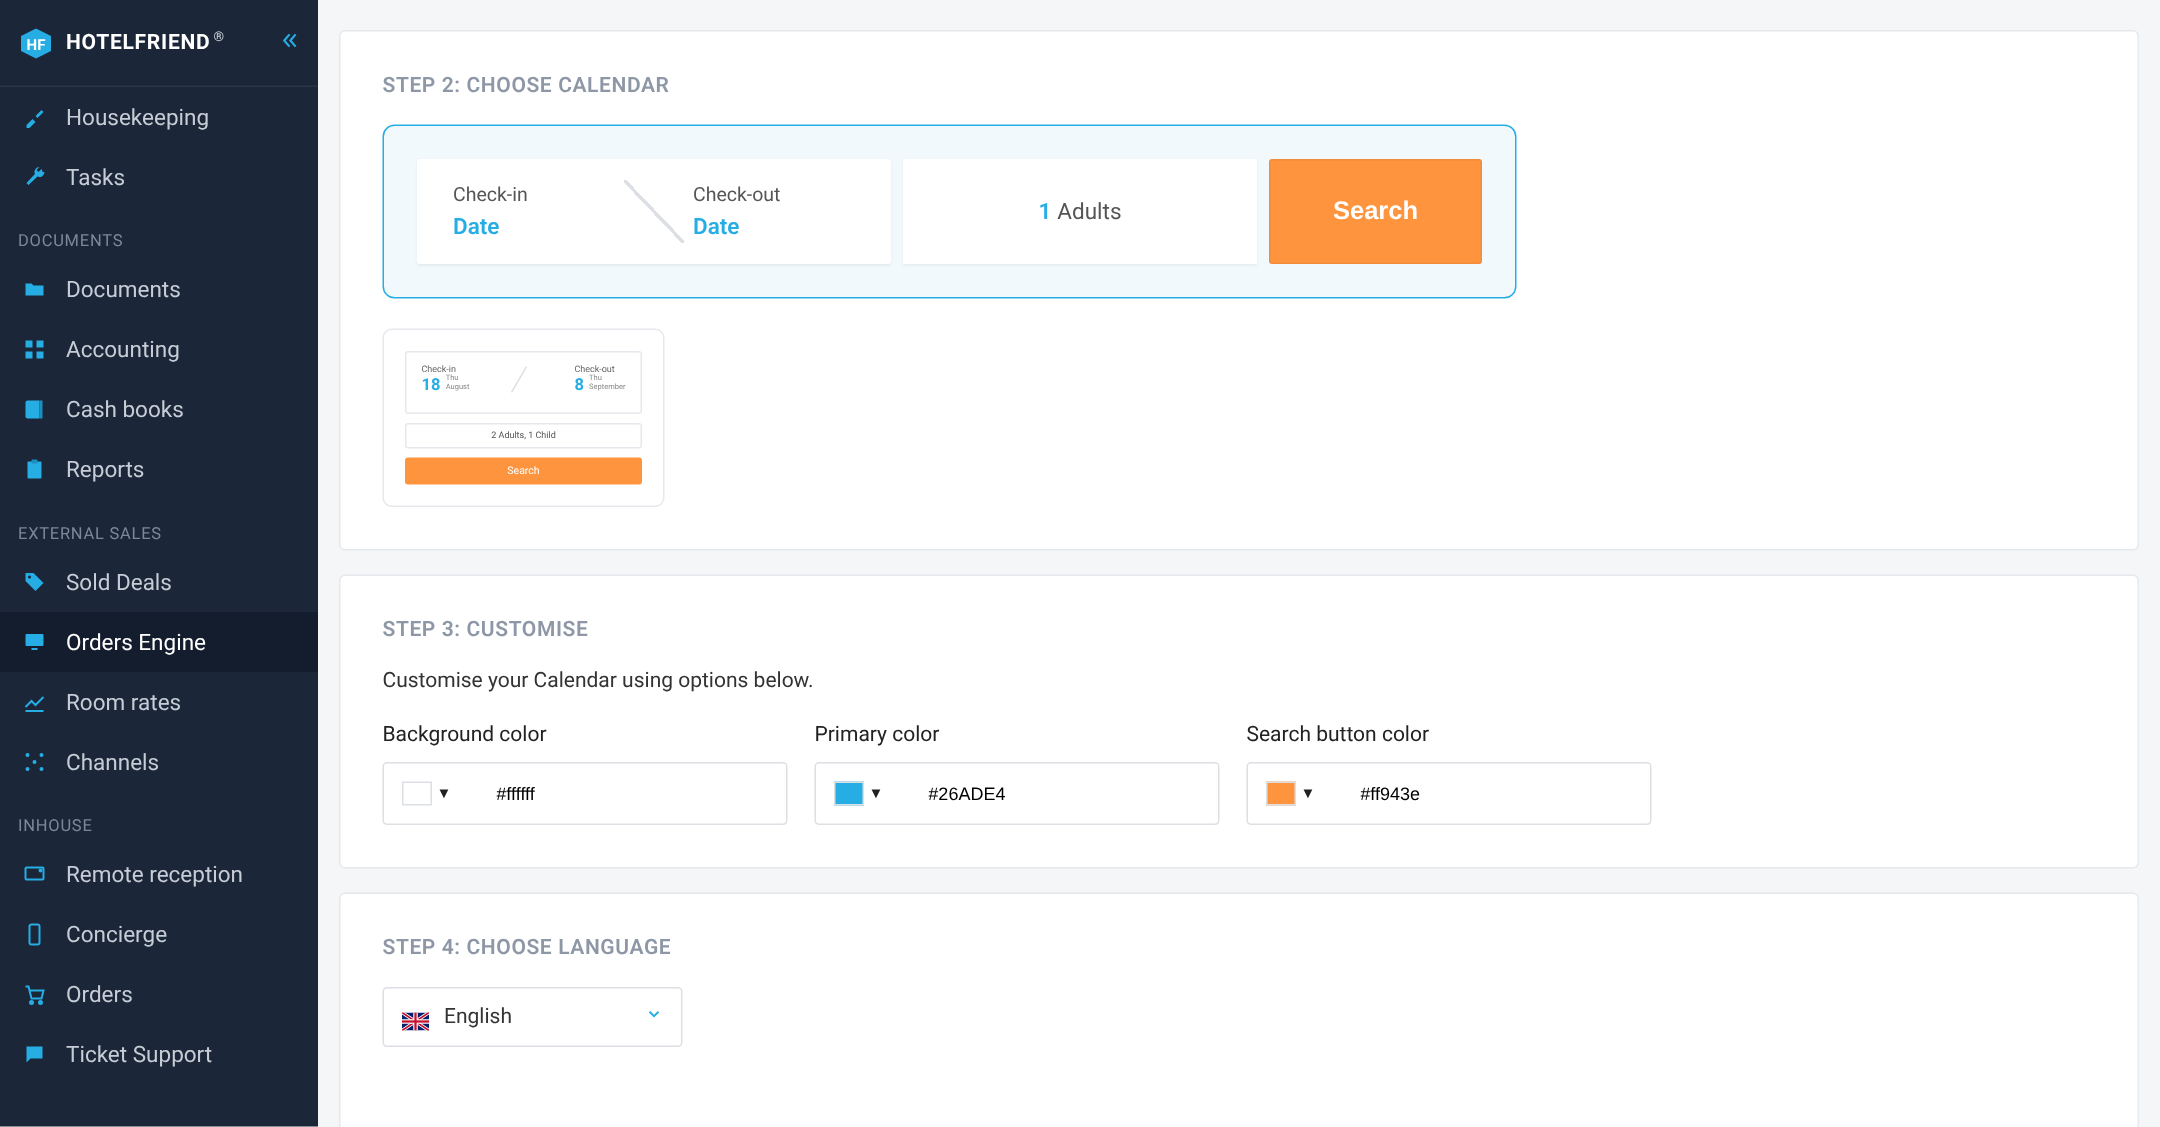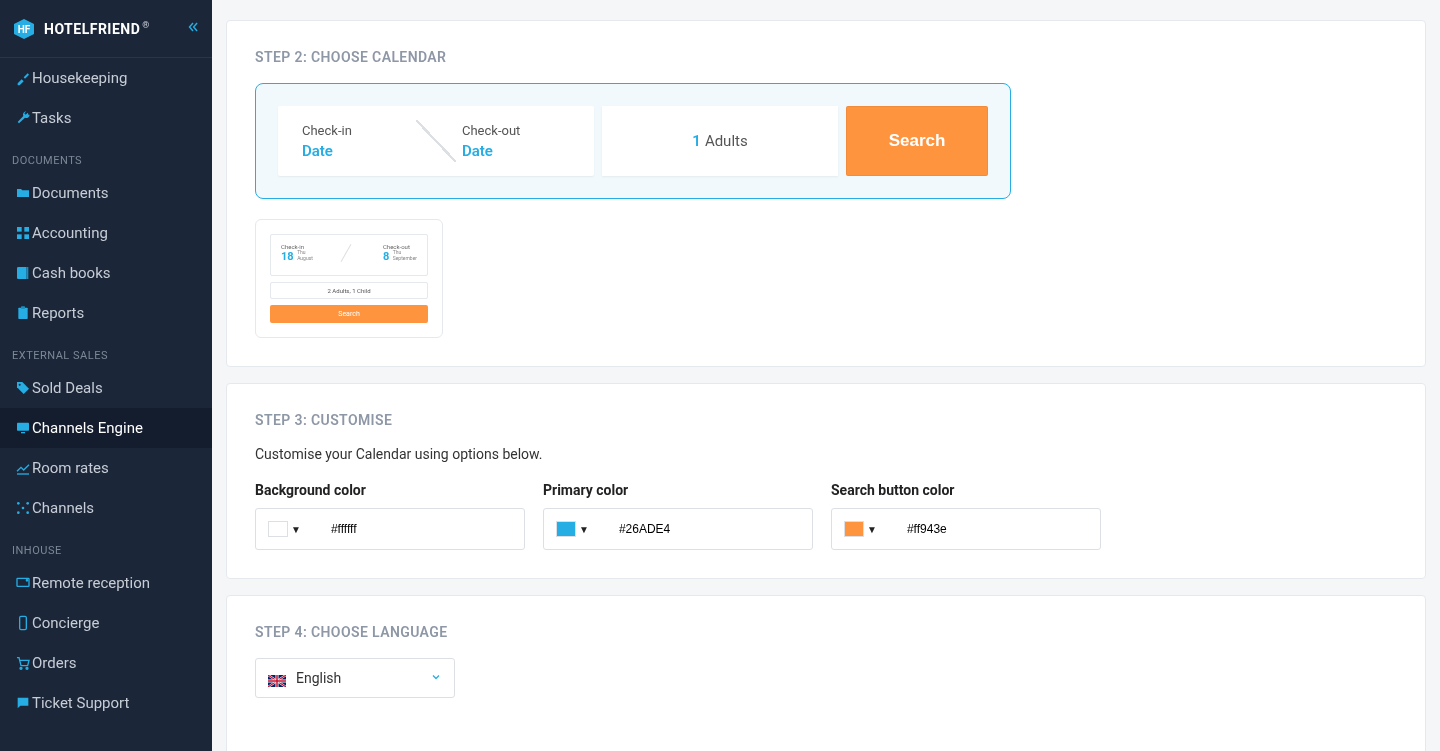--- a/index.html
+++ b/index.html
@@ -54,21 +54,21 @@
   .sidebar-section-label {
     font-size: 11px;
     letter-spacing: 0.5px;
     color: #7d8796;
     padding: 16px 12px 6px;
     text-transform: uppercase;
   }
   .sidebar-item {
     display: flex;
     align-items: center;
-    gap: 0;
+    gap: 12px;
     padding: 11px 14px;
     font-size: 15px;
     color: #c7cdd6;
     cursor: pointer;
   }
   .sidebar-item.active {
     background: #141d2e;
     color: #fff;
   }
   .sidebar-icon {
@@ -199,21 +199,21 @@
     font-size: 7px;
     text-align: center;
     padding: 5px 0;
     border-radius: 2px;
   }
 
   
   .step3-sub { font-size: 14px; color: #333; margin-bottom: 20px; }
   .color-row { display: flex; gap: 18px; }
   .color-group { display: flex; flex-direction: column; width: 270px; }
-  .color-label { font-size: 14px; font-weight: 700; color: #222; margin-bottom: 10px; }
+  .color-label { font-size: 14px; font-weight: 400; color: #222; margin-bottom: 10px; }
   .color-input {
     display: flex;
     align-items: center;
     border: 1px solid #dcdfe4;
     border-radius: 3px;
     height: 42px;
     background: #fff;
   }
   .swatch-wrap {
     display: flex; align-items: center;
@@ -353,21 +353,21 @@
         </span>
         <span>Sold Deals</span>
       </div>
       <div class="sidebar-item active">
         <span class="sidebar-icon">
           <svg width="16" height="16" viewBox="0 0 24 24" fill="#26ADE4">
               <rect x="3" y="4" width="18" height="12" rx="1"></rect>
               <rect x="9" y="18" width="6" height="2"></rect>
             </svg>
         </span>
-        <span>Channels Engine</span>
+        <span>Orders Engine</span>
       </div>
       <div class="sidebar-item">
         <span class="sidebar-icon">
           <svg width="16" height="16" viewBox="0 0 24 24" fill="none" stroke="#26ADE4" stroke-width="2">
               <polyline points="3,17 9,11 13,15 21,7"></polyline>
               <polyline points="3,21 21,21"></polyline>
             </svg>
         </span>
         <span>Room rates</span>
       </div>

